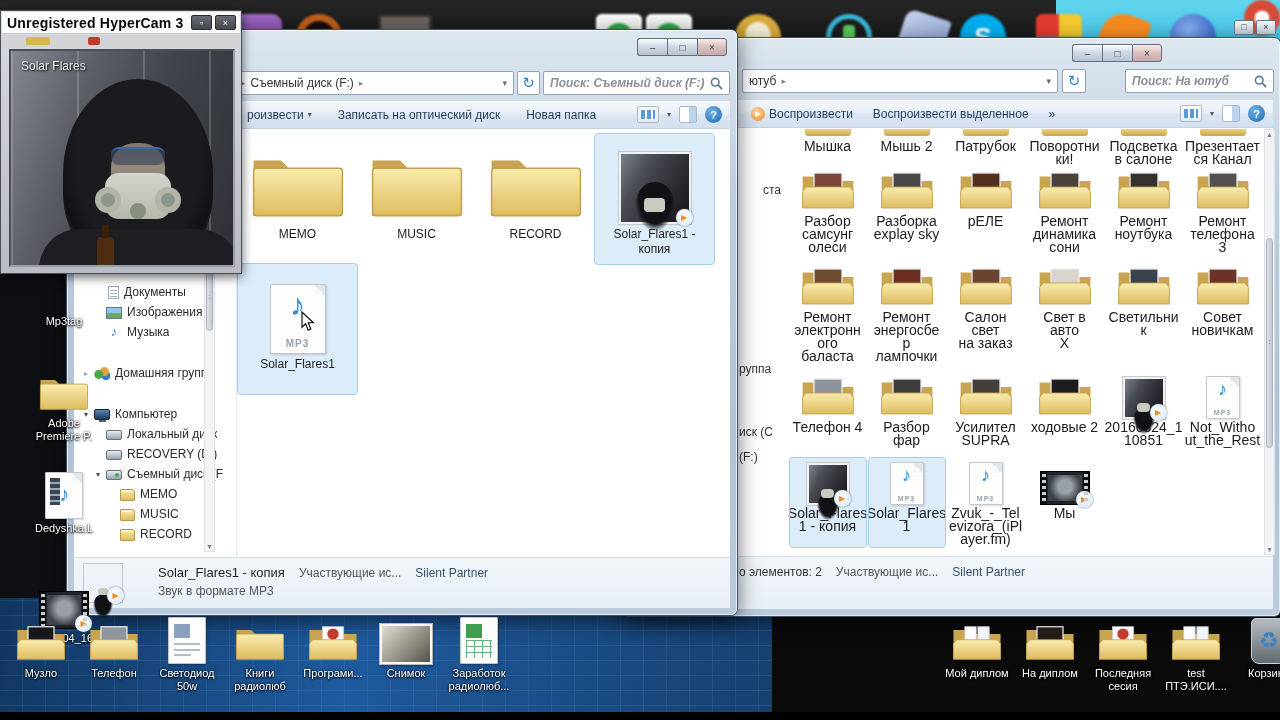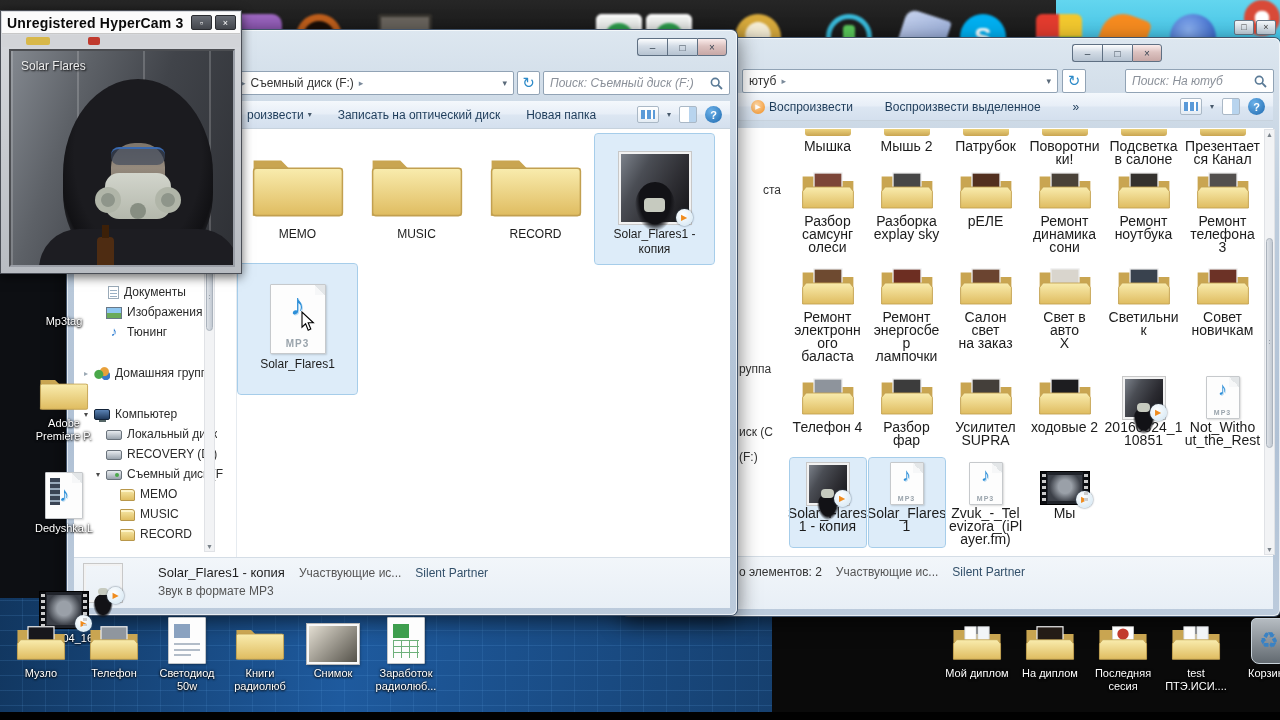--- a/index.html
+++ b/index.html
@@ -71,21 +71,21 @@
     font-size:10px; color:#3a4654; }
   .cap:first-child { border-radius:3px 0 0 3px; }
   .cap:last-child { border-right:1px solid #5f7083; border-radius:0 3px 3px 0;
     background:linear-gradient(#fbeceb,#dcc2c0 45%,#c8a8a6); }
 
   .field { position:absolute; height:24px; background:#fff; border:1px solid #91a3b5; border-radius:2px;
     display:flex; align-items:center; font-size:12px; color:#333; padding:0 6px; overflow:hidden; }
   .crumb { color:#7a8a9a; font-size:9px; margin:0 5px; }
   .ddown { color:#5a6a7a; font-size:9px; margin-left:auto; }
   .refresh { justify-content:center; color:#2d8ac8; font-size:15px; padding:0; }
-  .search .ph { font-style:italic; color:#8a9099; white-space:nowrap; }
+  .search .ph { font-style:italic; color:#8a9099; white-space:nowrap;font-weight:bold; }
   .search svg { margin-left:auto; flex:none; }
 
   .toolbar { position:absolute; height:28px; left:7px; right:7px;
     background:linear-gradient(#f4f8fc,#e7eef7 48%,#dce6f2 52%,#d4e0ee);
     border-bottom:1px solid #c7d2dd; display:flex; align-items:center; font-size:12px; color:#1e3c5a; }
   .tb-item { white-space:nowrap; display:flex; align-items:center; gap:4px; }
   .tb-arrow { font-size:8px; color:#47596b; }
   .tb-right { margin-left:auto; display:flex; align-items:center; gap:8px; padding-right:8px; }
   .vbtn { width:22px; height:17px; border:1px solid #aab8c6; border-radius:2px; background:
     linear-gradient(#fff,#e4ecf4); position:relative; }
@@ -324,21 +324,21 @@
     <div class="field refresh" style="left:440px; top:31px; width:24px;">
       <span>↻</span>
     </div>
     <div class="field search" style="left:503px; top:31px; width:149px;">
       <span class="ph">Поиск: На ютуб</span>
       <svg width="13" height="13" viewBox="0 0 13 13">
         <circle cx="5.2" cy="5.2" r="3.8" fill="none" stroke="#5a7a96" stroke-width="1.6"></circle>
         <line x1="8.2" y1="8.2" x2="12" y2="12" stroke="#5a7a96" stroke-width="1.8"></line>
       </svg>
     </div>
-    <div class="toolbar" style="top:55px; padding-left:122px; gap:32px;">
+    <div class="toolbar" style="top:62px; padding-left:122px; gap:20px;">
       <span class="tb-item">
         <span style="width:14px;height:14px;border-radius:50%;background:radial-gradient(circle at 40% 35%,#ffd9a8,#f08c1e);display:inline-flex;align-items:center;justify-content:center;color:#fff;font-size:7px;">▶</span>
         <span>Воспроизвести</span>
       </span>
       <span class="tb-item">Воспроизвести выделенное</span>
       <span class="tb-item">»</span>
       <span class="tb-right">
         <span class="vbtn"></span>
         <span class="tb-arrow">▾</span>
         <span class="pbtn"></span>
@@ -705,21 +705,21 @@
             <span class="nlabel">Документы</span>
           </div>
           <div class="navitem ind1">
             <span class="exp"></span>
             <span class="ni ni-pic"></span>
             <span class="nlabel">Изображения</span>
           </div>
           <div class="navitem ind1">
             <span class="exp"></span>
             <span class="ni ni-mus">♪</span>
-            <span class="nlabel">Тюнинг</span>
+            <span class="nlabel">Музыка</span>
           </div>
           <div class="navitem ind0 gap">
             <span class="exp ">▸</span>
             <span class="ni ni-home"></span>
             <span class="nlabel">Домашняя группа</span>
           </div>
           <div class="navitem ind0 gap">
             <span class="exp open">▾</span>
             <span class="ni ni-comp"></span>
             <span class="nlabel">Компьютер</span>
@@ -928,20 +928,31 @@
           <svg class="svgicon" viewBox="0 0 64 50">
     <path d="M3 9 h18 l5 5 h35 v31 H3z" fill="#c9a551"></path>
     <path d="M3 45 V16 q0-2 2-2 h54 q2 0 2 2 v27 q0 2 -2 2 H5 q-2 0 -2 -2z" fill="url(#fgrad)" stroke="#c2a050" stroke-width="1"></path>
   </svg>
         </div>
     <div class="flabel lbl">Книги
 радиолюб</div>
   </div>
       <div class="fitem">
     <div class="ficon">
+          <svg class="svgicon" viewBox="0 0 64 50">
+    <path d="M3 9 h18 l5 5 h35 v31 H3z" fill="#c9a551"></path>
+            <rect x="19" y="5" width="26" height="28" fill="#fff" stroke="#ccc"></rect>
+            <circle cx="32" cy="14" r="7" fill="#c23b2e"></circle>
+    <path d="M3 45 V26 l4 -5 h50 l4 5 v19z" fill="url(#fgrad)" stroke="#c2a050" stroke-width="1"></path>
+  </svg>
+        </div>
+    <div class="flabel lbl">Програми...</div>
+  </div>
+      <div class="fitem">
+    <div class="ficon">
           <span class="imgth" style="background:linear-gradient(135deg,#e3ded2,#55524a)"></span>
         </div>
     <div class="flabel lbl">Снимок</div>
   </div>
       <div class="fitem">
     <div class="ficon">
           <span class="docpg xls">
             <b class="blk"></b>
           </span>
         </div>

